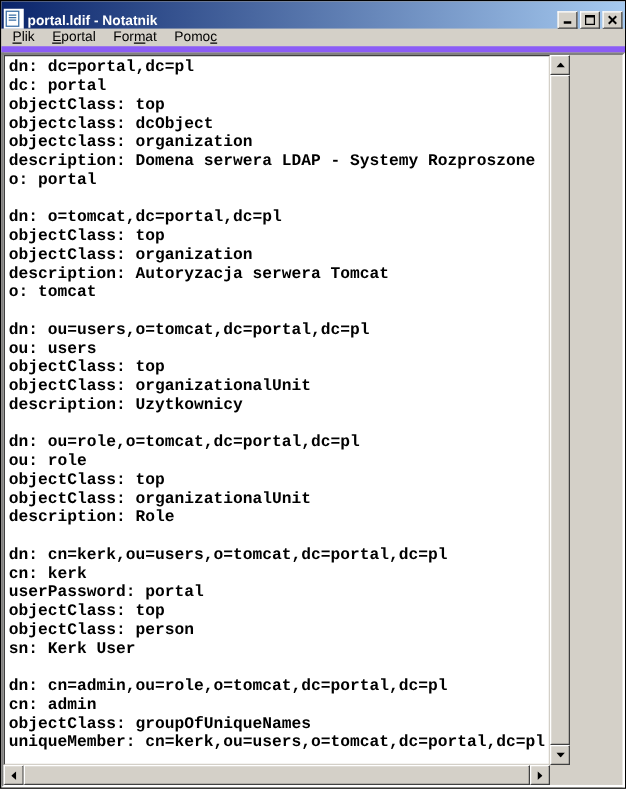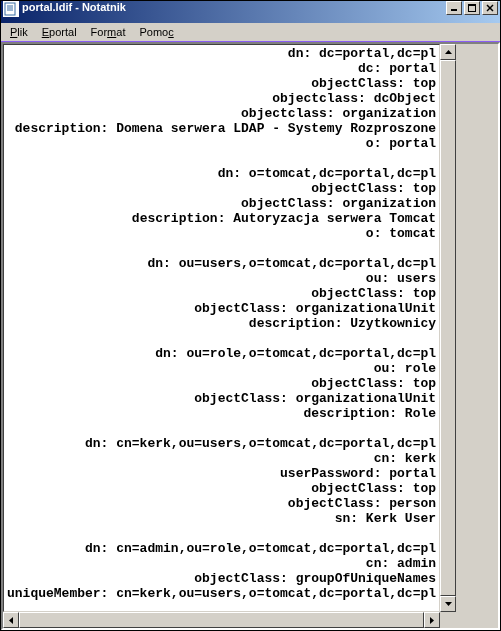--- a/index.html
+++ b/index.html
@@ -9,21 +9,21 @@
     background: #d4d0c8;
     font-family: Tahoma, sans-serif;
     font-size: 11px;
     overflow: hidden;
     border: 1px solid #000;
   }
   .titlebar {
     height: 22px;
     background: linear-gradient(to right, #0a246a, #a6caf0);
     display: flex;
-    align-items: flex-start;
+    align-items: flex-end;
     padding: 0 2px;
     color: #fff;
   }
   .titlebar-icon {
     width: 16px;
     height: 16px;
     margin-right: 3px;
     background: #fff;
     display: inline-flex;
     align-items: center;
@@ -47,21 +47,21 @@
     font-weight: bold;
     color: #000;
     cursor: pointer;
   }
   .menubar {
     height: 19px;
     background: #d4d0c8;
     display: flex;
     align-items: center;
     padding: 0 2px;
-    border-bottom: 1px solid #8b5cf6;
+    border-bottom: 5px solid #8b5cf6;
   }
   .menu-item {
     padding: 2px 7px;
     cursor: pointer;
   }
   .menu-item u { text-decoration: underline; }
   .client-area {
     position: relative;
     height: calc(631px - 22px - 19px - 2px);
     border: 2px solid;
@@ -133,21 +133,20 @@
   }
   .sb-corner {
     width: 16px;
     height: 16px;
     background: #d4d0c8;
   }
   .content-wrap {
     display: flex;
     flex-direction: column;
     height: 100%;
-    text-align: right;
   }
   .content-row {
     display: flex;
     flex: 1;
     overflow: hidden;
   }
 </style>
 </head>
 <body>
 

